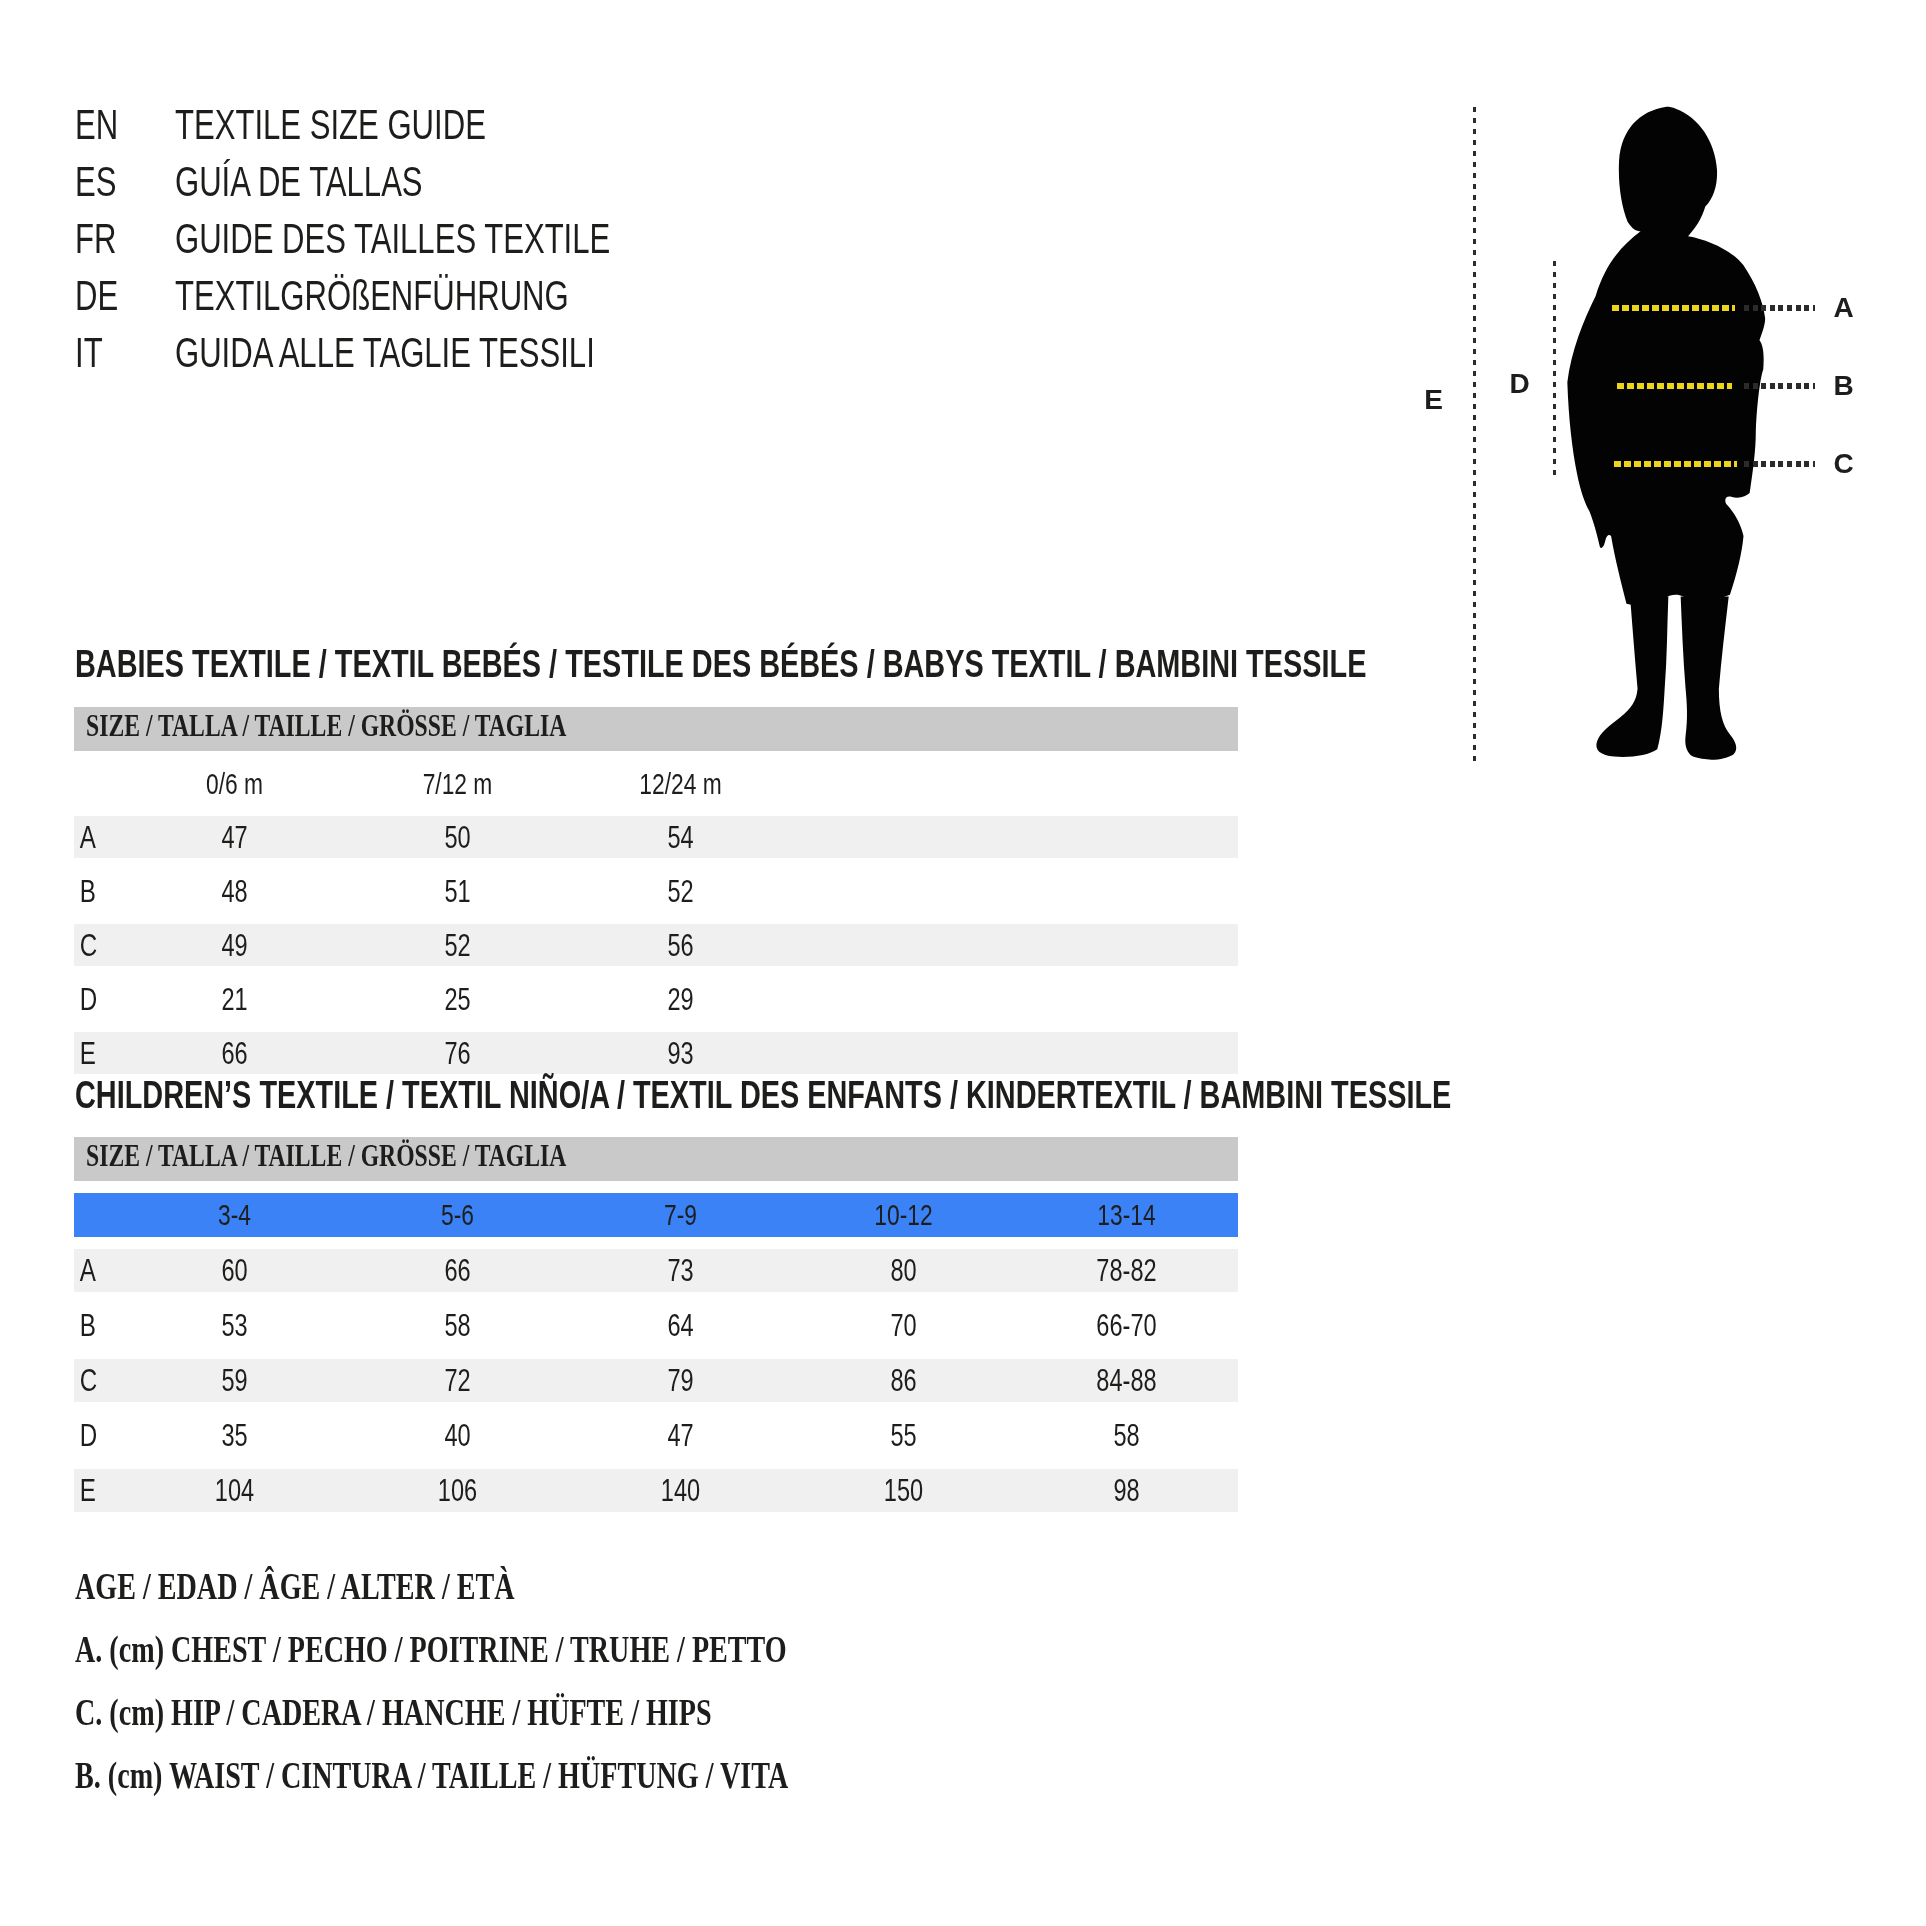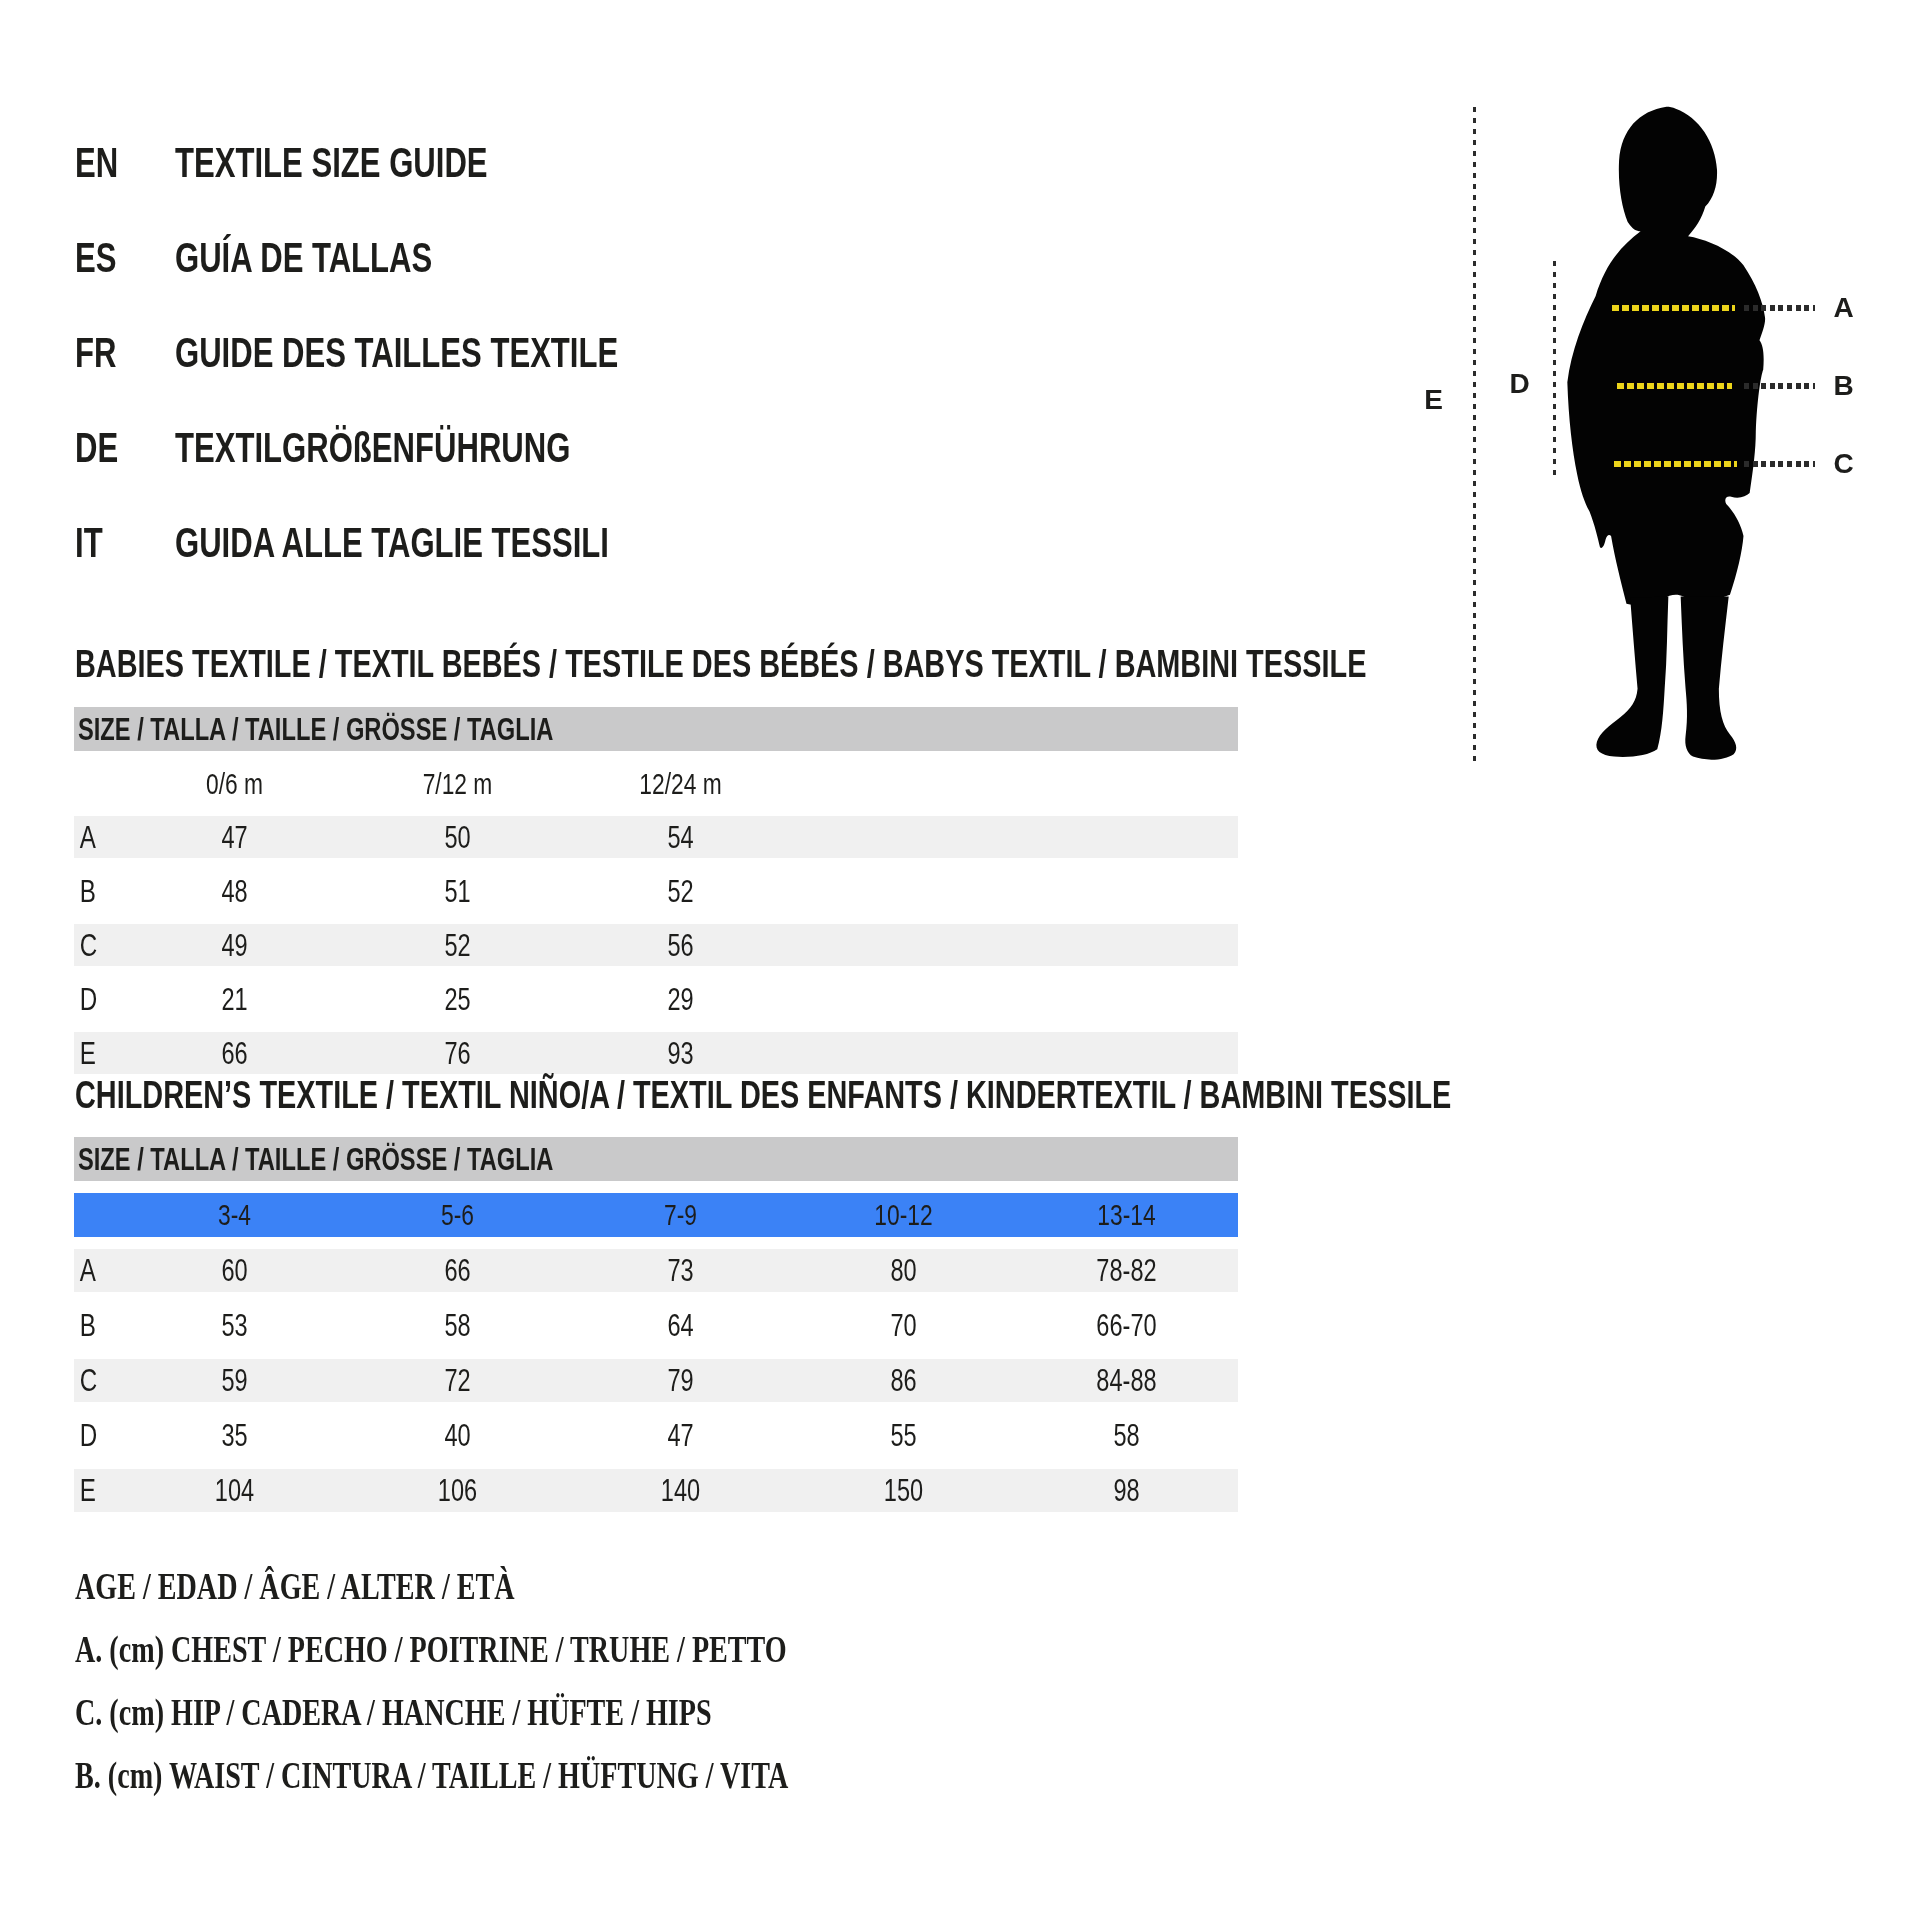--- a/index.html
+++ b/index.html
@@ -5,35 +5,35 @@
   html,body{margin:0;padding:0;background:#fff;}
   .page{position:relative;width:1926px;height:1926px;background:#fff;overflow:hidden;
         font-family:"Liberation Sans","DejaVu Sans",sans-serif;color:var(--text,#1d1d1b);}
 
   
   .cx{display:inline-block;transform:scaleX(0.74);transform-origin:0 50%;white-space:nowrap;}
   .cxc{transform:scaleX(0.76);transform-origin:50% 50%;white-space:nowrap;}
 
   
   #langs{position:absolute;left:75px;top:96px;}
-  .lang-row{display:flex;align-items:center;height:57px;font-size:42px;font-weight:bold;margin-top:38px;}
+  .lang-row{display:flex;align-items:center;height:57px;font-size:42px;font-weight:normal;}
   .lang-code{width:100px;flex:0 0 100px;}
   .lang-label{flex:0 0 auto;}
 
   
   .sec-title{position:absolute;left:75px;font-size:39px;font-weight:bold;line-height:43px;}
   #babies-title{top:642px;}
   #children-title{top:1073px;}
 
   
   .size-table{position:absolute;left:74px;width:1164px;}
   #babies-table{top:707px;}
   #children-table{top:1137px;}
-  .tbar{height:44px;background:var(--bar,#c9c9ca);display:flex;align-items:center;
-        padding-left:4px;font-size:32px;font-weight:bold;box-sizing:border-box;}
+  .tbar{height:44px;background:var(--bar,#c9c9ca);display:flex;
+        padding-left:12px;font-size:32px;font-weight:bold;box-sizing:border-box;font-family:Liberation Serif, serif;}
   .trow{display:grid;grid-template-columns:49px 223px 223px 223px 223px 223px;align-items:center;margin-top:12px;}
   #babies-table .trow{height:42px;}
   #children-table .trow{height:43px;}
   #babies-table .thead{height:41px;background:#fff;}
   #children-table .thead{height:44px;background:#3b82f6;}
   .trow.odd{background:var(--stripe,#f0f0f0);}
   .cell{font-size:31px;line-height:1;}
   .c-letter{text-align:left;padding-left:7.4px;transform:scaleX(0.78);transform-origin:0 50%;}
   .c-val{text-align:center;}
   .thead .c-val{font-size:30px;}

